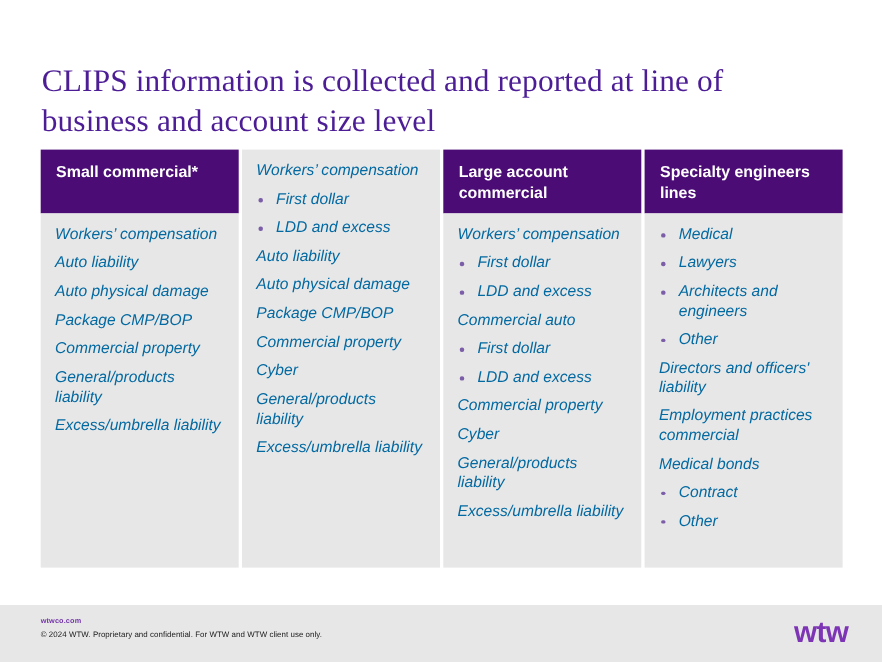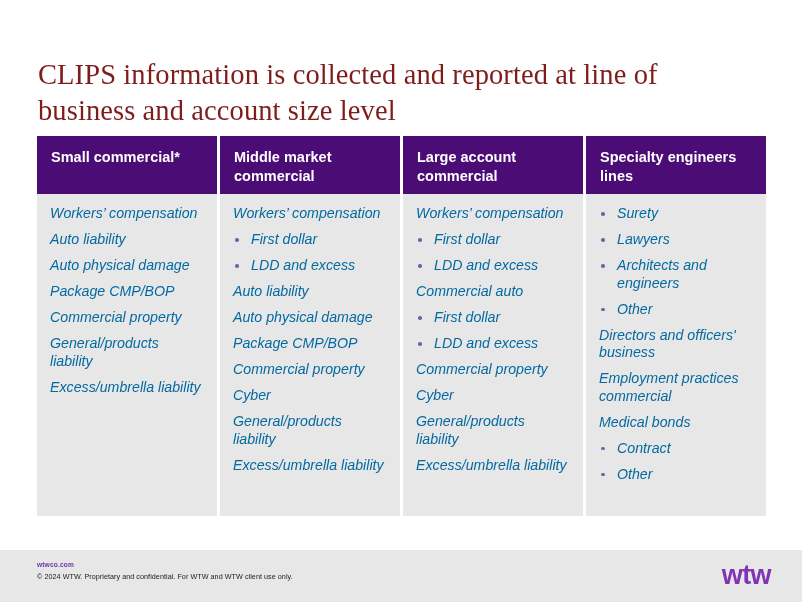--- a/index.html
+++ b/index.html
@@ -24,21 +24,21 @@
 
   
   #title {
     position: absolute;
     left: 38px;
     top: 38px;
     width: 714px;
     font-family: "Liberation Serif", "DejaVu Serif", serif;
     font-size: 28.5px;
     line-height: 36px;
-    color: #7f1d1d;
+    color: #4c1d95;
     font-weight: 400;
     letter-spacing: 0.1px;
   }
 
   
   #table {
     position: absolute;
     left: 37px;
     top: 136px;
     width: 729px;
@@ -149,21 +149,20 @@
             <li class="item"><span>Auto liability</span></li>
             <li class="item"><span>Auto physical damage</span></li>
             <li class="item"><span>Package CMP/BOP</span></li>
             <li class="item"><span>Commercial property</span></li>
             <li class="item"><span>General/products liability</span></li>
             <li class="item"><span>Excess/umbrella liability</span></li>
           </ul>
         </div>
       </div>
       <div class="col">
-        <div class="col-head">Middle market commercial</div>
         <div class="col-body">
           <ul class="items">
             <li class="item"><span>Workers’ compensation</span></li>
             <li class="item sub"><span class="bullet"></span><span>First dollar</span></li>
             <li class="item sub"><span class="bullet"></span><span>LDD and excess</span></li>
             <li class="item"><span>Auto liability</span></li>
             <li class="item"><span>Auto physical damage</span></li>
             <li class="item"><span>Package CMP/BOP</span></li>
             <li class="item"><span>Commercial property</span></li>
             <li class="item"><span>Cyber</span></li>
@@ -186,25 +185,25 @@
             <li class="item"><span>Cyber</span></li>
             <li class="item"><span>General/products liability</span></li>
             <li class="item"><span>Excess/umbrella liability</span></li>
           </ul>
         </div>
       </div>
       <div class="col">
         <div class="col-head">Specialty engineers lines</div>
         <div class="col-body">
           <ul class="items">
-            <li class="item sub"><span class="bullet"></span><span>Surety</span></li>
+            <li class="item sub"><span class="bullet"></span><span>Medical</span></li>
             <li class="item sub"><span class="bullet"></span><span>Lawyers</span></li>
             <li class="item sub"><span class="bullet"></span><span>Architects and engineers</span></li>
             <li class="item sub"><span class="bullet"></span><span>Other</span></li>
-            <li class="item"><span>Directors and officers' business</span></li>
+            <li class="item"><span>Directors and officers' liability</span></li>
             <li class="item"><span>Employment practices commercial</span></li>
             <li class="item"><span>Medical bonds</span></li>
             <li class="item sub"><span class="bullet"></span><span>Contract</span></li>
             <li class="item sub"><span class="bullet"></span><span>Other</span></li>
           </ul>
         </div>
       </div>
     </div>
 
   <div id="footer-band"></div>

